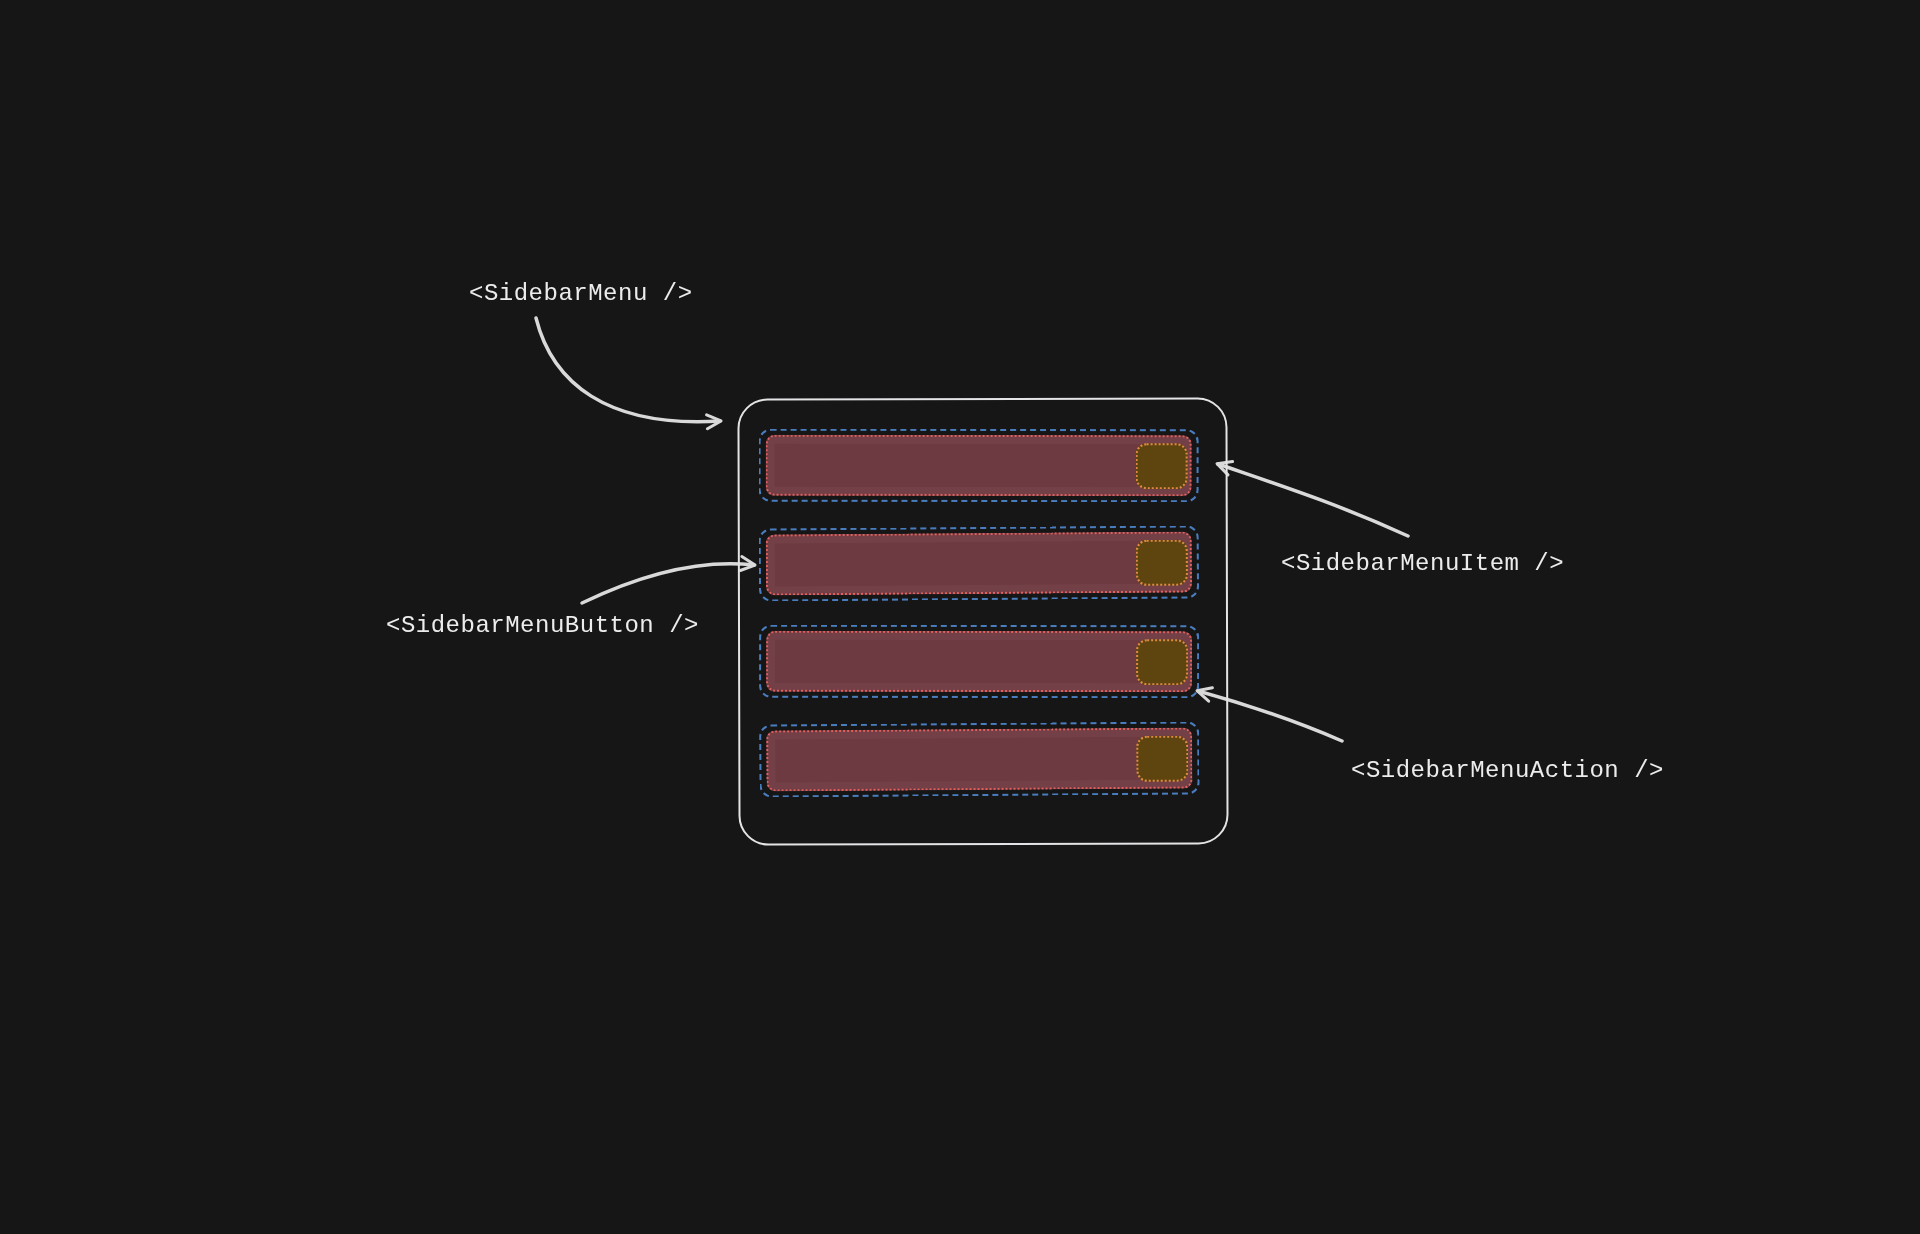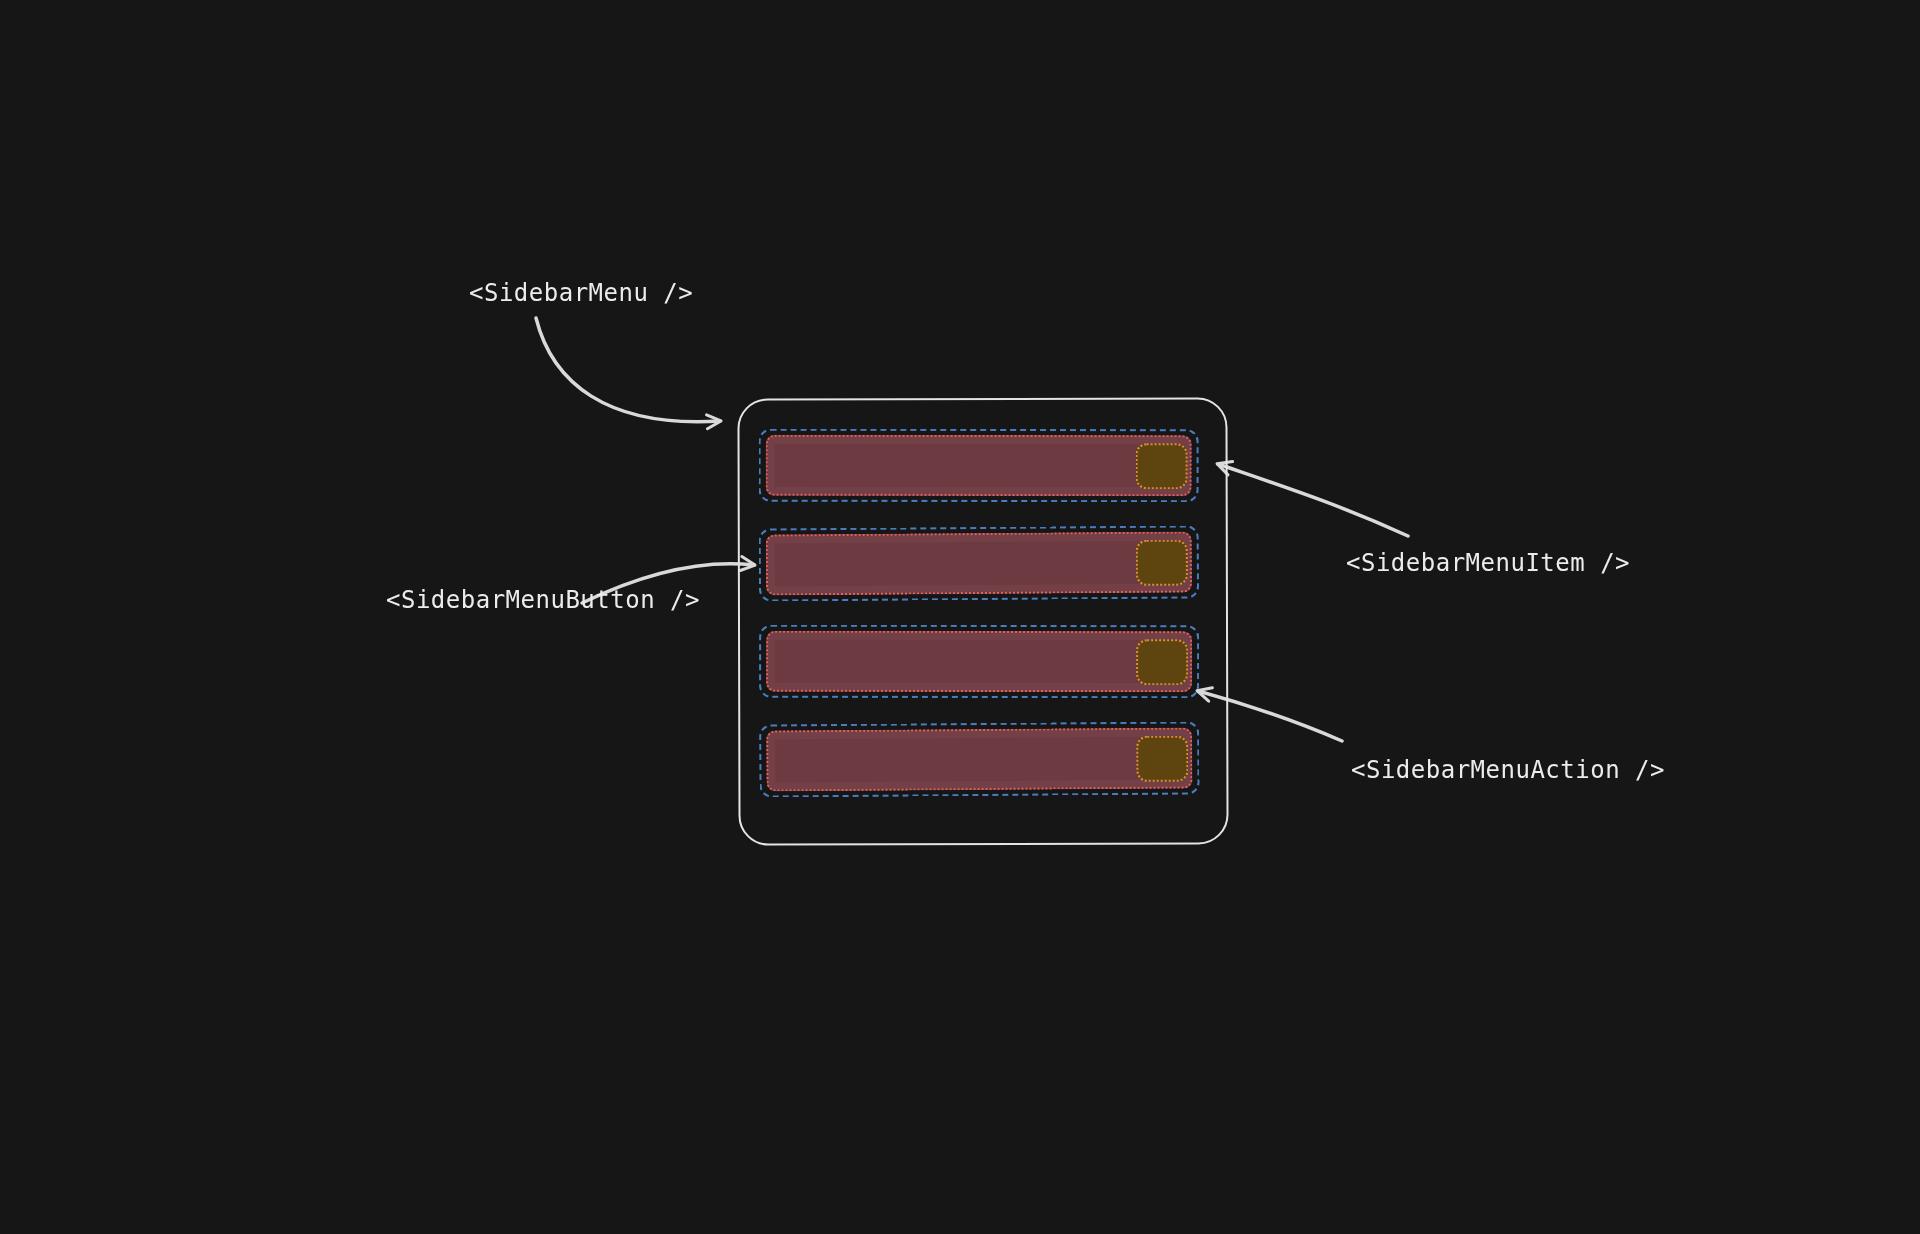--- a/index.html
+++ b/index.html
@@ -14,21 +14,21 @@
     --label-text:#ececec;
   }
   *{margin:0;padding:0;box-sizing:border-box;}
   html,body{width:1920px;height:1234px;overflow:hidden;}
   body{
     background:var(--background);
     font-family:"DejaVu Sans Mono","Liberation Mono",monospace;
   }
   .stage{
     position:relative;
-    width:1526px;height:1234px;
+    width:1526px;height:1234px;font-family:Liberation Mono, monospace;
   }
   .arrows{
     position:absolute;left:0;top:0;width:1920px;height:1234px;
     pointer-events:none;
   }
   .arrows path.arrow{
     fill:none;
     stroke:var(--arrow);
     stroke-width:3.5;
     stroke-linecap:round;
@@ -91,23 +91,23 @@
       </marker>
     </defs>
     <path class="arrow" d="M 536 318 C 552 382, 606 428, 720 421" marker-end="url(#arrowhead)"></path>
     <path class="arrow" d="M 1408 536 C 1338 504, 1282 486, 1218 464" marker-end="url(#arrowhead)"></path>
     <path class="arrow" d="M 582 603 C 642 574, 700 559, 754 565" marker-end="url(#arrowhead)"></path>
     <path class="arrow" d="M 1342 741 C 1298 722, 1256 707, 1198 691" marker-end="url(#arrowhead)"></path>
   </svg>
 
   <div class="diagram-label" style="left:469px;top:279px;">&lt;SidebarMenu /&gt;</div>
 
-  <div class="diagram-label" style="left:1346px;top:549px;">&lt;SidebarMenuItem /&gt;</div>
+  <div class="diagram-label" style="left:1281px;top:549px;">&lt;SidebarMenuItem /&gt;</div>
 
-  <div class="diagram-label" style="left:386px;top:586px;">&lt;SidebarMenuButton /&gt;</div>
+  <div class="diagram-label" style="left:386px;top:611px;">&lt;SidebarMenuButton /&gt;</div>
 
   <div class="diagram-label" style="left:1351px;top:756px;">&lt;SidebarMenuAction /&gt;</div>
 
   <div class="sidebar-menu">
     <div class="menu-item">
       <div class="menu-button"></div>
       <div class="menu-action"></div>
     </div>
     <div class="menu-item">
       <div class="menu-button"></div>

